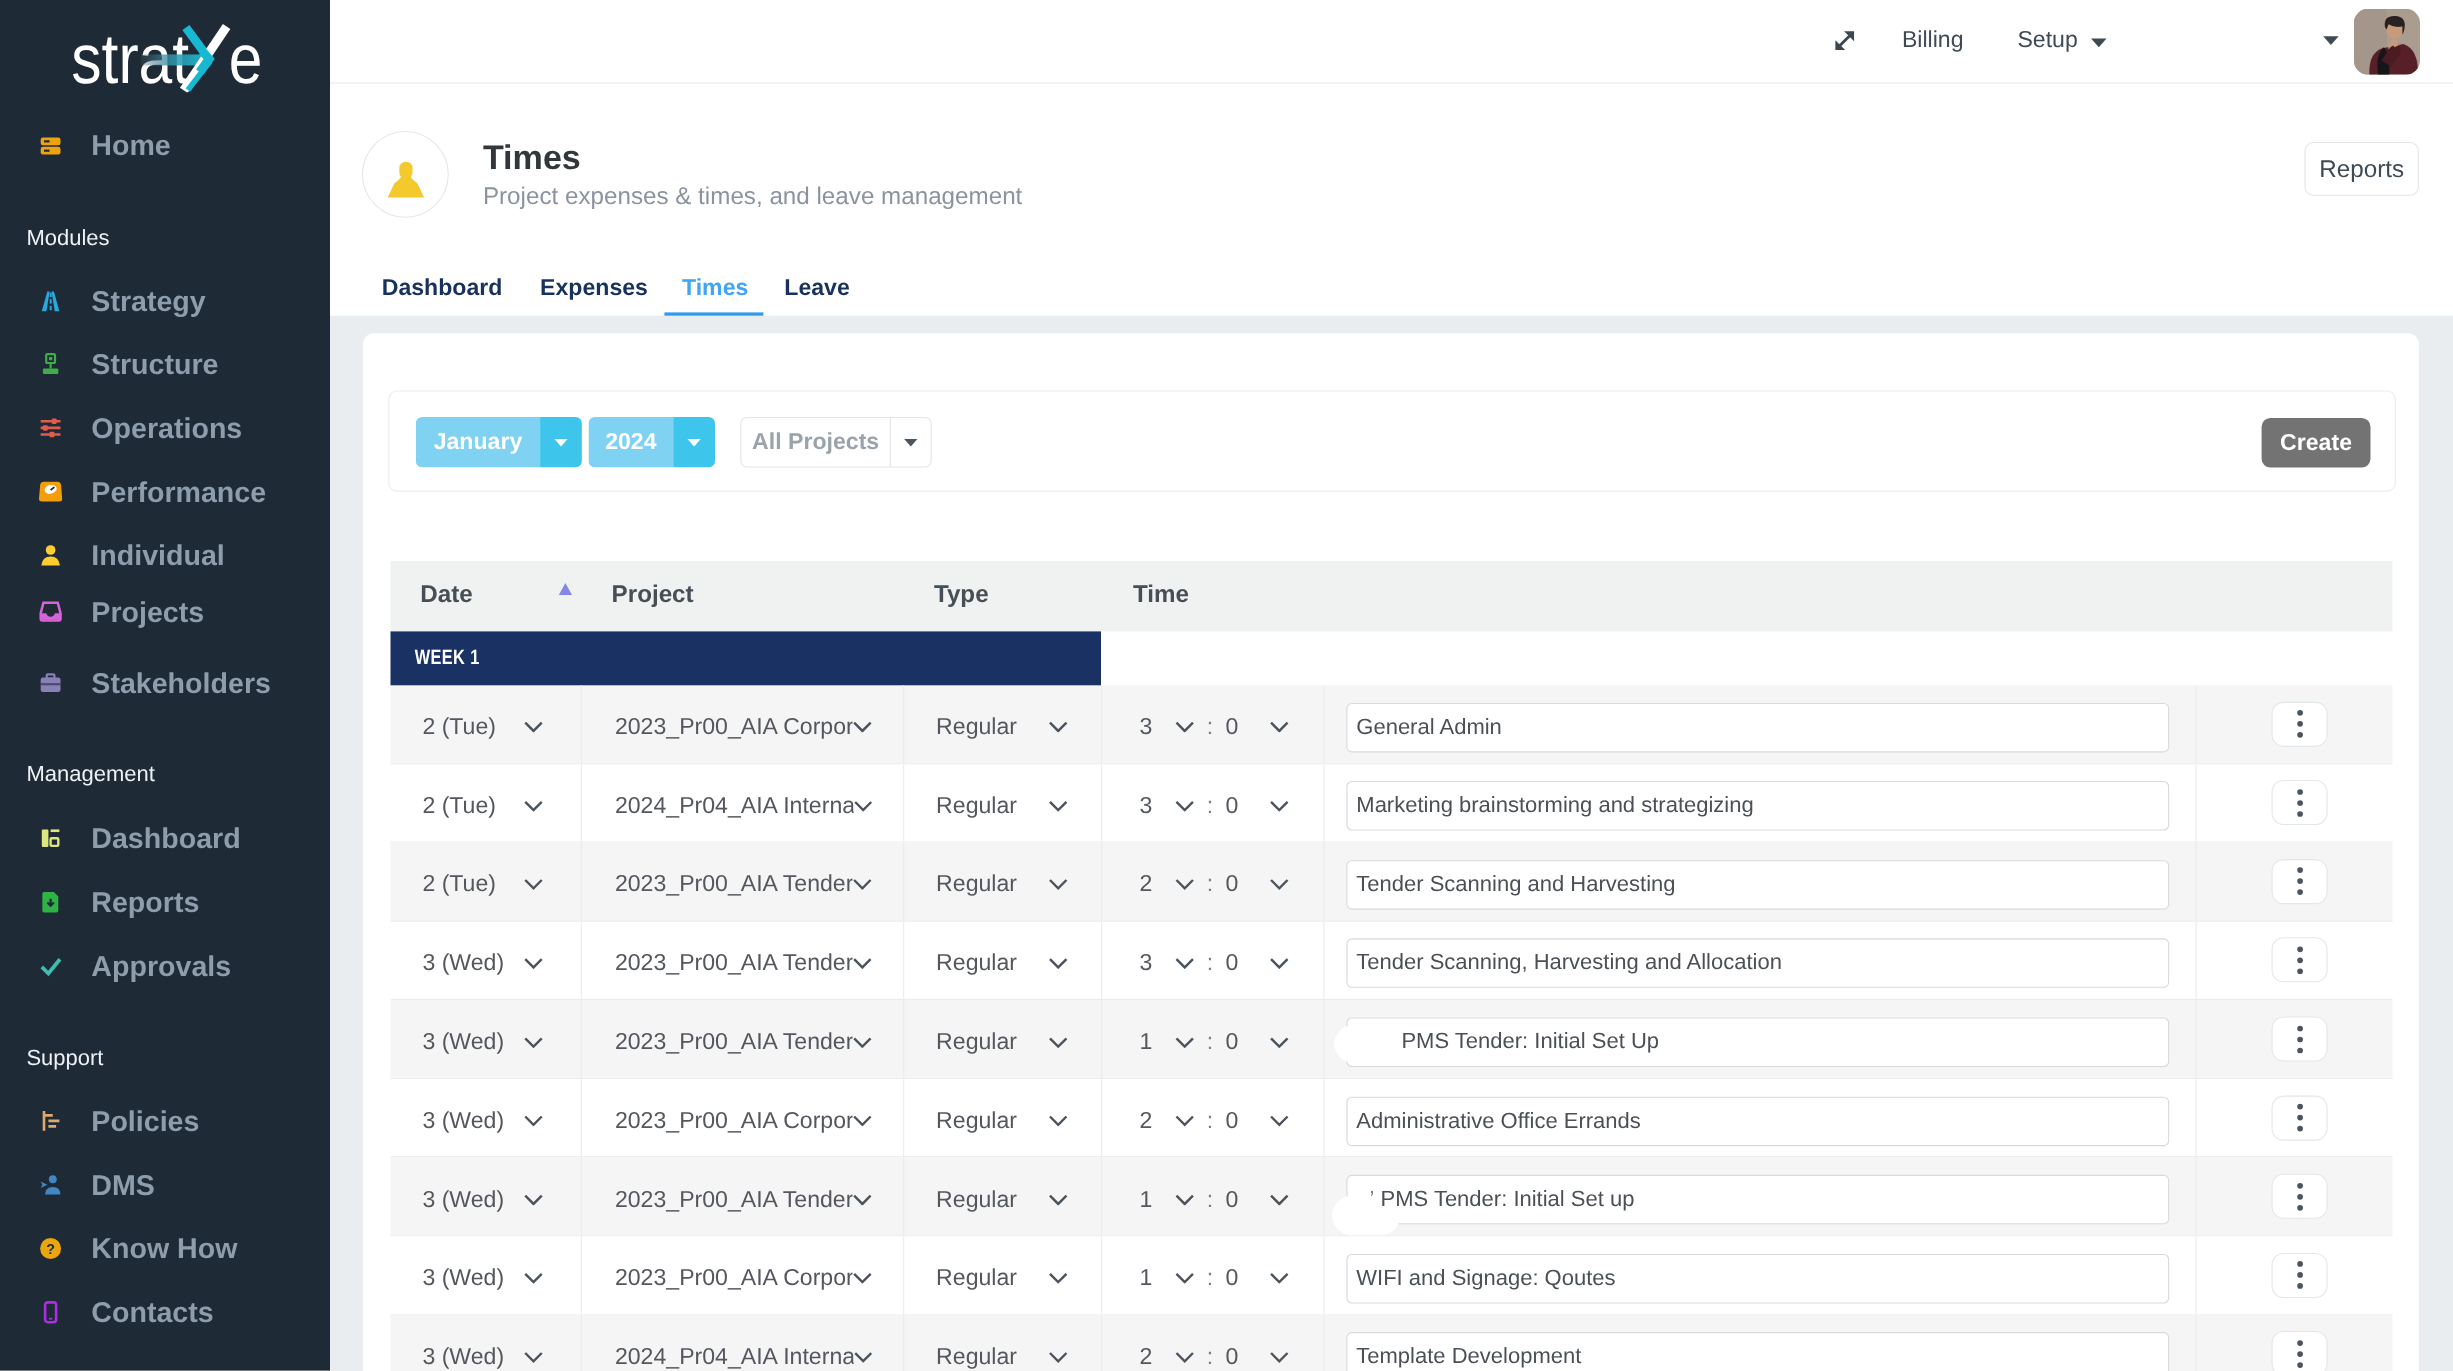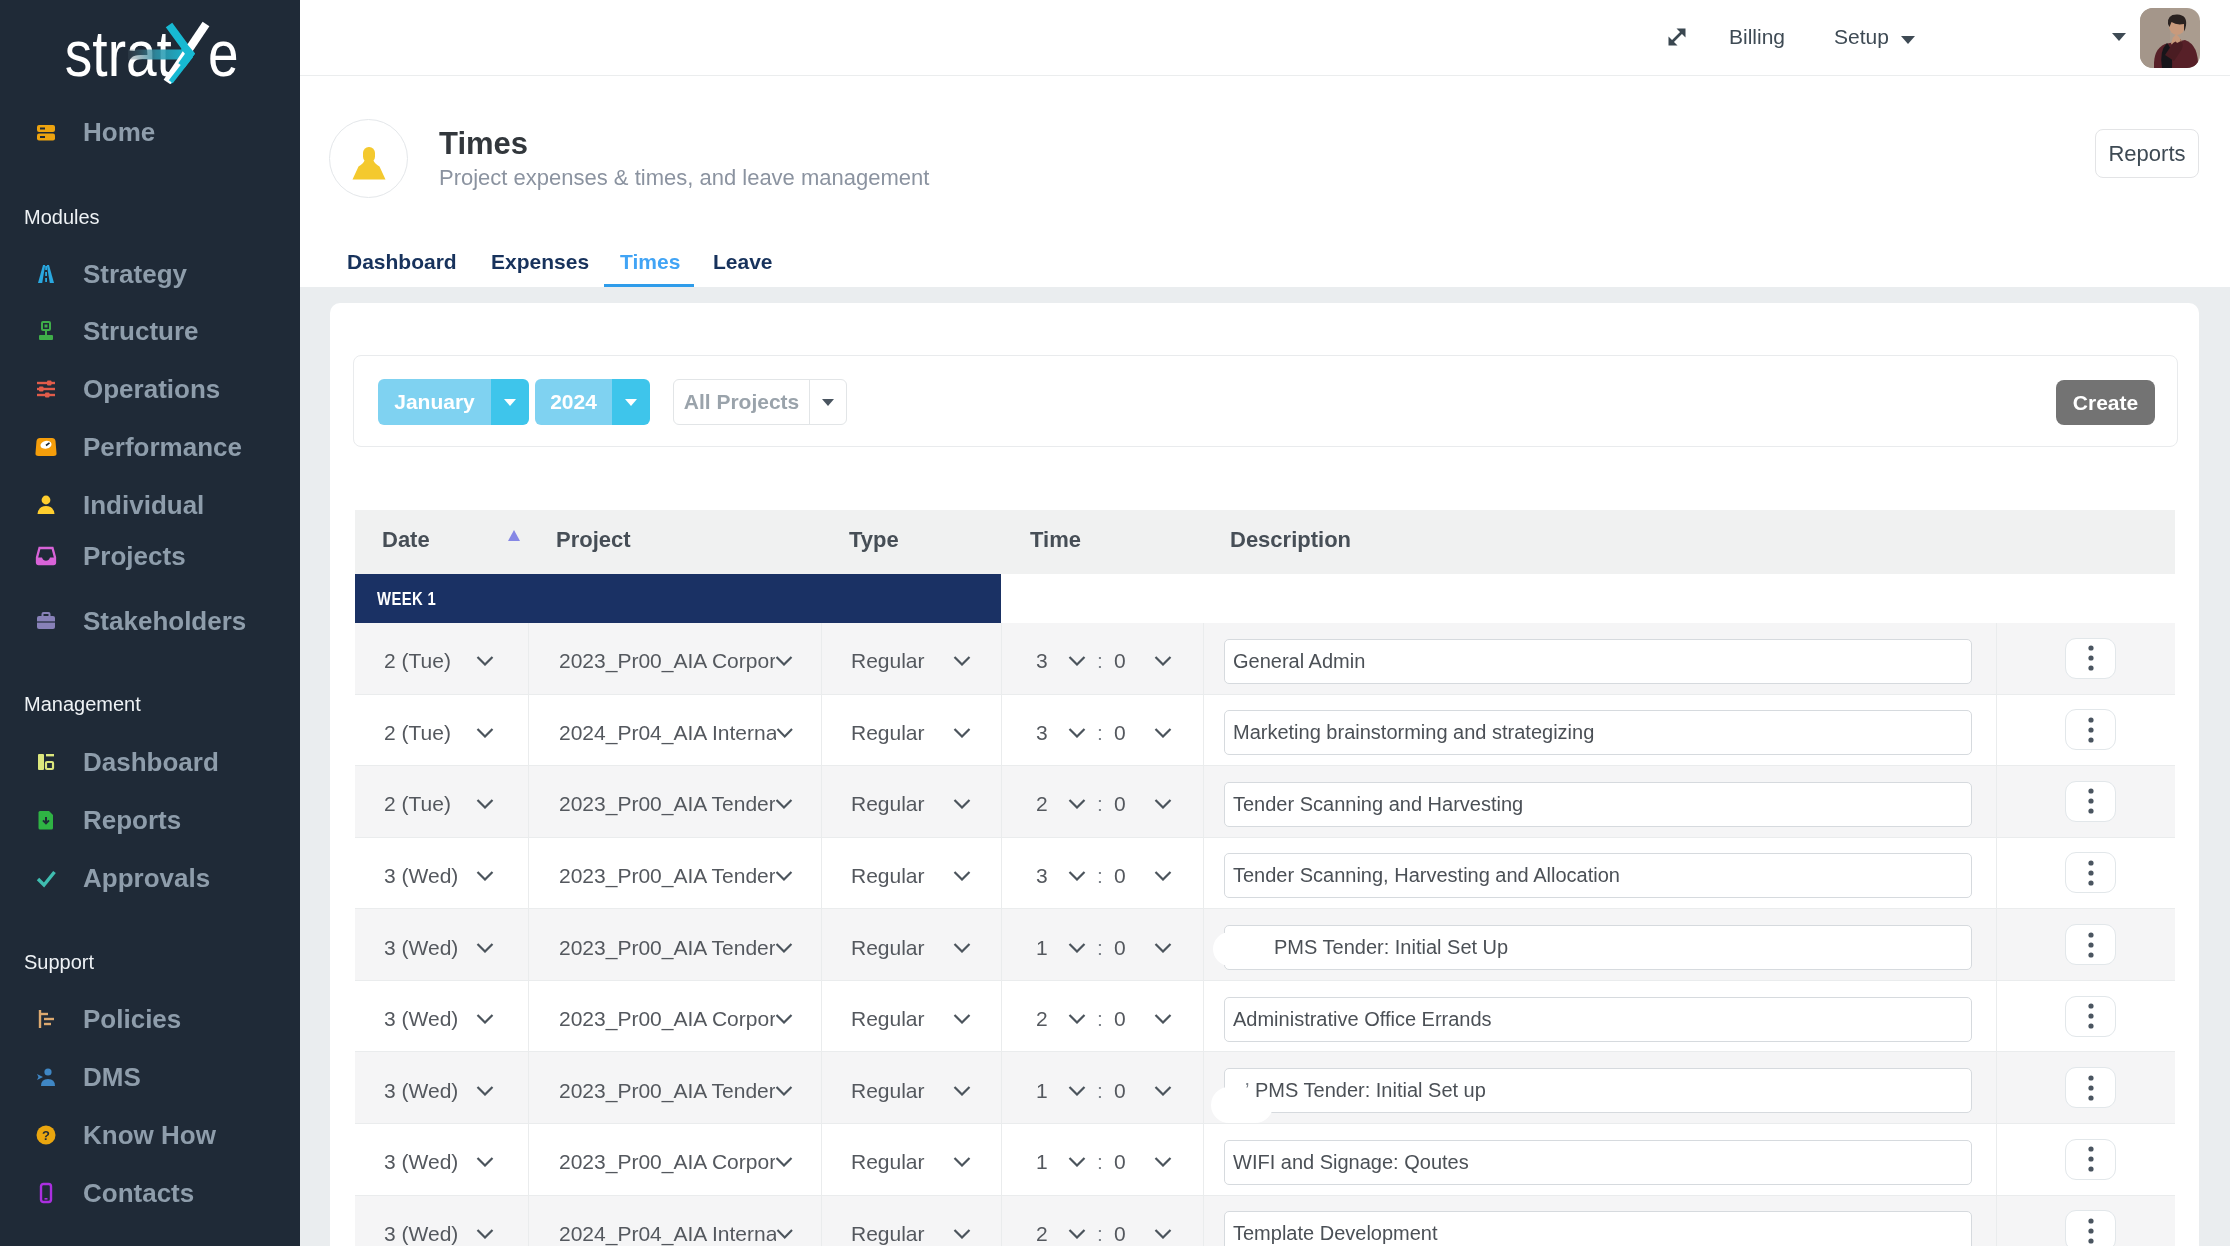--- a/index.html
+++ b/index.html
@@ -141,21 +141,20 @@
       </div>
       <div class="create-btn">Create</div>
     </div>
 
     <div class="table">
       <div class="thead">
         <div class="th c-date" style="padding-left:27px; justify-content:flex-start;">Date<span class="sort-tri" style="margin-left:78px;"></span></div>
         <div class="th c-proj" style="padding-left:27px; justify-content:flex-start;">Project</div>
         <div class="th c-type" style="padding-left:27px; justify-content:flex-start;">Type</div>
         <div class="th c-time" style="padding-left:28px; justify-content:flex-start;">Time</div>
-        <div class="th c-desc" style="padding-left:26px; justify-content:flex-start;">Description</div>
         <div class="th c-act"></div>
       </div>
       <div class="weekrow">
         <div class="weekcell" style="width:646px;">
             <span style="margin-left:22px; transform:scaleX(.78); transform-origin:left center; letter-spacing:.5px;">WEEK 1</span>
           </div>
         <div style="width:3px; background:#fff;"></div>
       </div>
       <div id="rows">
           <div class="row odd">

